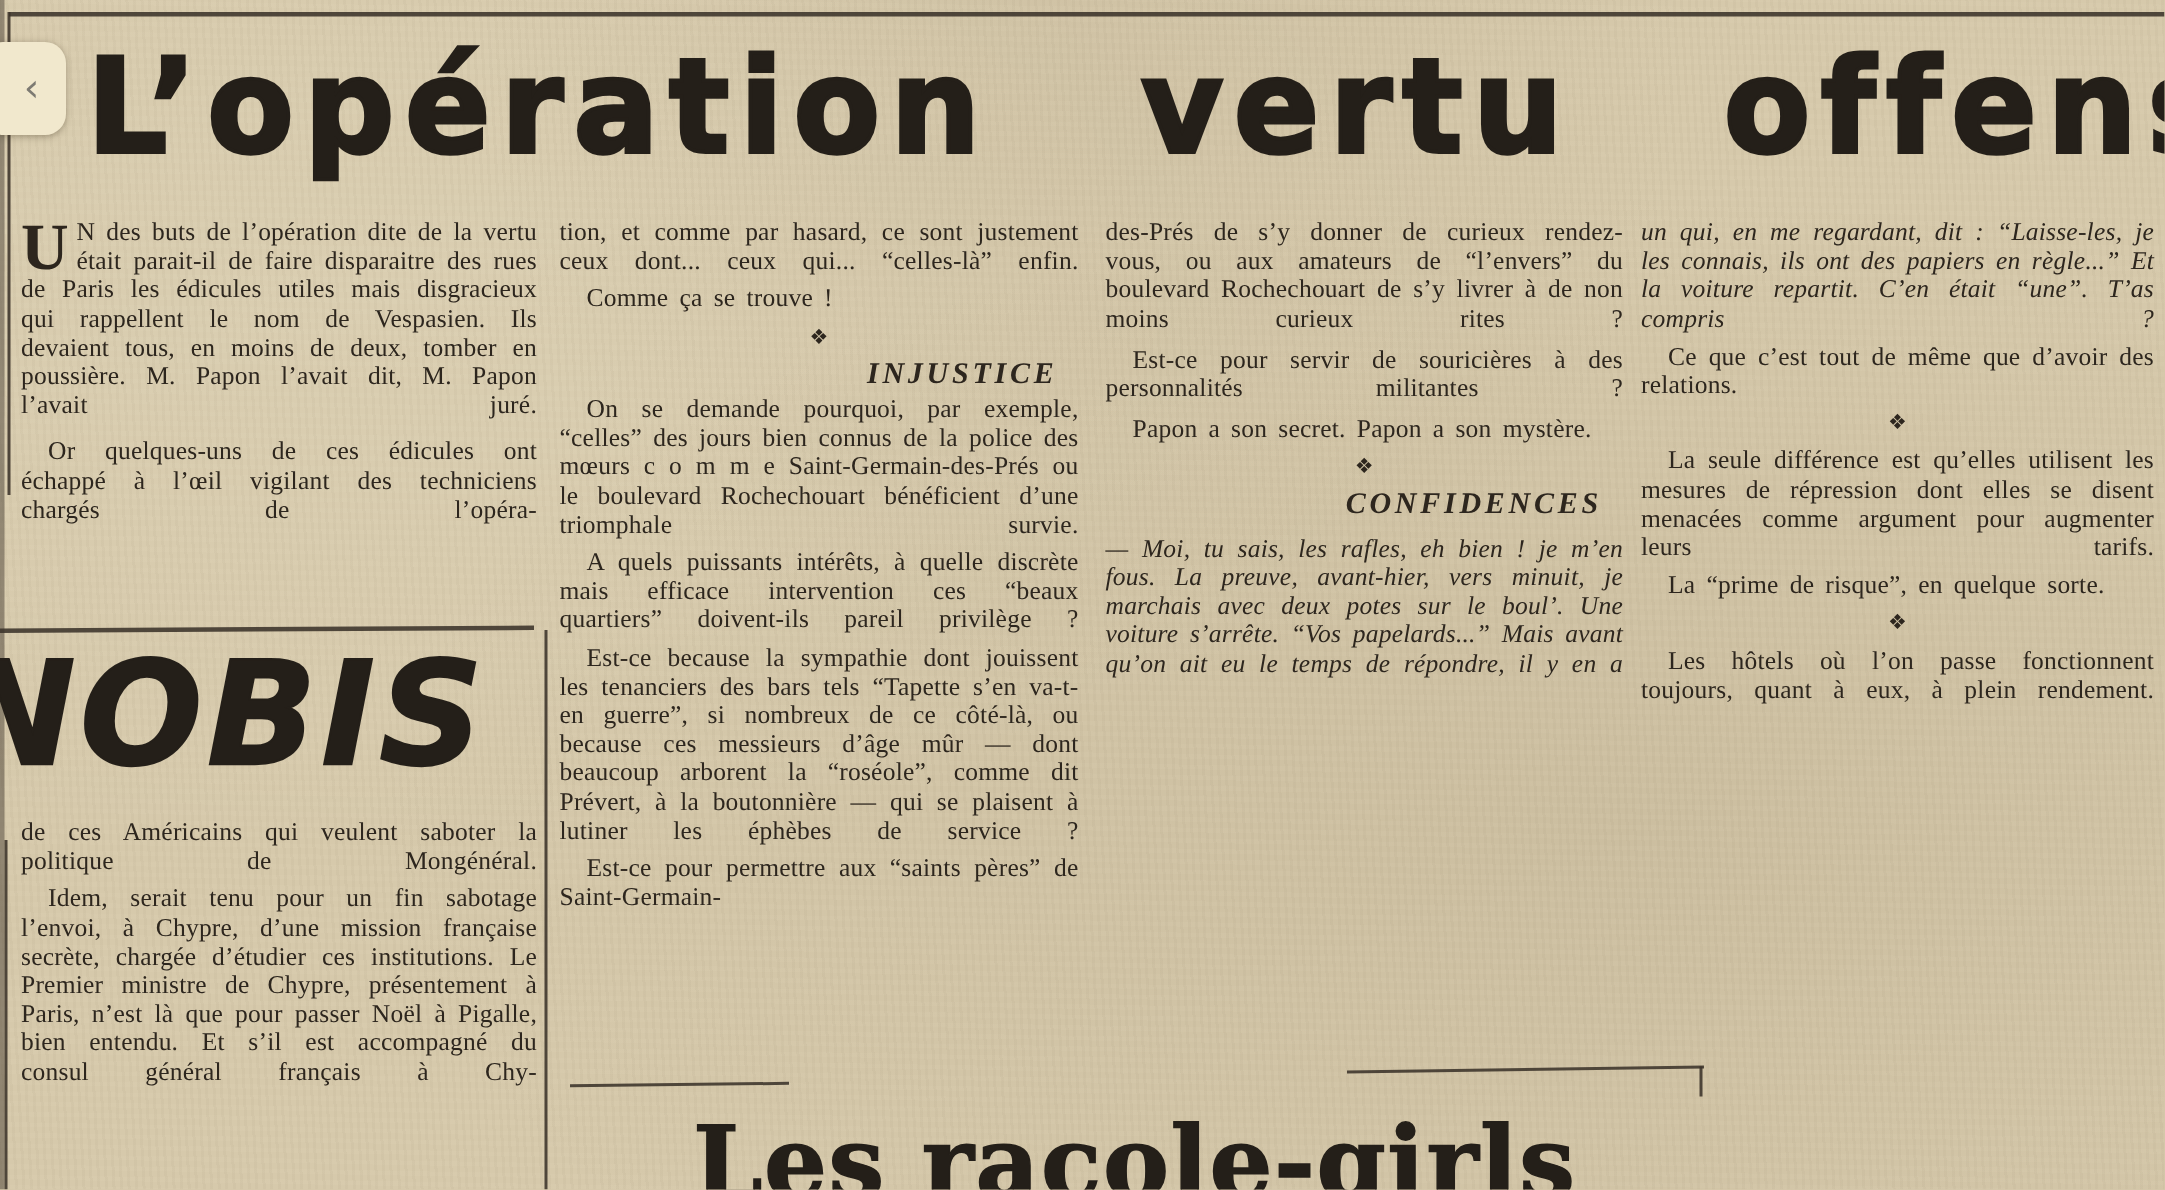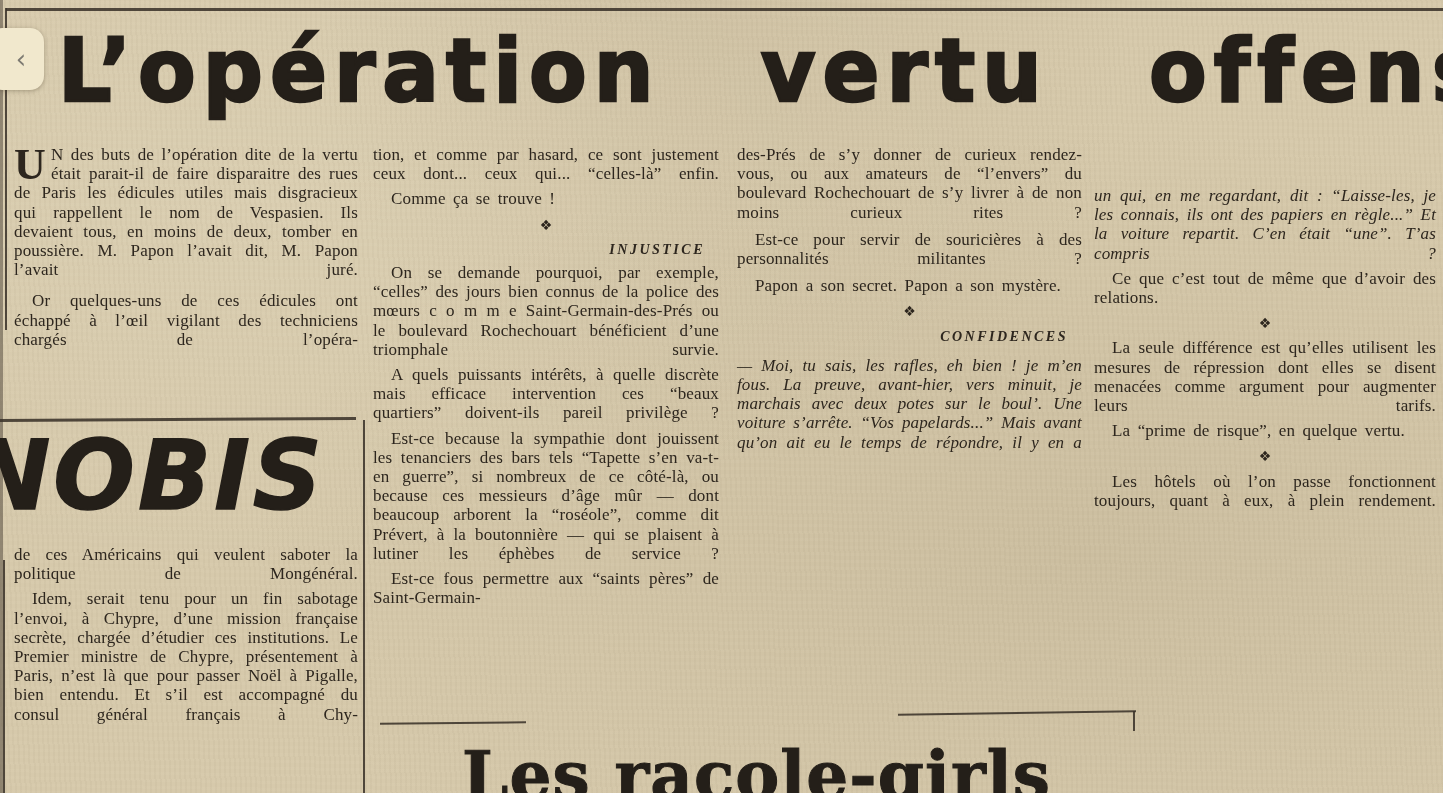--- a/index.html
+++ b/index.html
@@ -27,23 +27,23 @@
     text-align:center;white-space:nowrap;transform:scaleY(1.04);
     text-shadow:0 0 1px rgba(36,31,25,.6);
   }
 
   
   .col{position:absolute;top:145px;font-size:17px;line-height:19.2px;
        text-align:justify;word-spacing:3px;letter-spacing:.15px;}
   .col p{margin:0 0 6px 0;}
   .col p.ind{text-indent:18px;}
   .col p.cont{text-align-last:justify;}
-  .col p.ital{font-style:italic;margin-top:41px;}
+  .col p.ital{font-style:italic;}
   .sec-head{font-style:italic;font-weight:bold;letter-spacing:2.5px;
-            text-align:right;padding-right:14px;font-size:14px;margin:4px 0 4px 0;}
+            text-align:right;padding-right:14px;font-size:20px;margin:4px 0 4px 0;}
   .divider{text-align:center;font-family:"DejaVu Sans", sans-serif;
            font-size:14px;margin:7px 0 5px 0;letter-spacing:0;}
 
   .dropcap{float:left;font-size:44px;line-height:36px;padding:2px 5px 0 0;font-weight:bold;}
 
   .nobis{
     position:absolute;left:-30px;top:420px;
     font-family:"DejaVu Sans", sans-serif;font-weight:bold;font-style:italic;
     font-size:96px;letter-spacing:3px;color:#241f19;
     -webkit-text-stroke:1.5px #241f19;white-space:nowrap;
@@ -99,35 +99,35 @@
 <div class="nobis">NOBIS</div>
 
 <div class="col" style="left:373px;width:346px;">
   <p class="cont">tion, et comme par hasard, ce sont justement ceux dont... ceux qui... “celles-là” enfin.</p>
   <p class="ind">Comme ça se trouve !</p>
   <div class="divider">❖</div>
   <div class="sec-head">INJUSTICE</div>
   <p class="ind cont">On se demande pourquoi, par exemple, “celles” des jours bien connus de la police des mœurs c o m m e Saint-Germain-des-Prés ou le boulevard Rochechouart bénéficient d’une triomphale survie.</p>
   <p class="ind cont">A quels puissants intérêts, à quelle discrète mais efficace intervention ces “beaux quartiers” doivent-ils pareil privilège ?</p>
   <p class="ind cont">Est-ce because la sympathie dont jouissent les tenanciers des bars tels “Tapette s’en va-t-en guerre”, si nombreux de ce côté-là, ou because ces messieurs d’âge mûr — dont beaucoup arborent la “roséole”, comme dit Prévert, à la boutonnière — qui se plaisent à lutiner les éphèbes de service ?</p>
-  <p class="ind cont">Est-ce fous permettre aux “saints pères” de Saint-Germain-</p>
+  <p class="ind cont">Est-ce pour permettre aux “saints pères” de Saint-Germain-</p>
 </div>
 
 <div class="col" style="left:737px;width:345px;">
   <p class="cont">des-Prés de s’y donner de curieux rendez-vous, ou aux amateurs de “l’envers” du boulevard Rochechouart de s’y livrer à de non moins curieux rites ?</p>
   <p class="ind cont" style="margin-top:8px;">Est-ce pour servir de souricières à des personnalités militantes ?</p>
   <p class="ind" style="margin-top:8px;">Papon a son secret. Papon a son mystère.</p>
   <div class="divider">❖</div>
   <div class="sec-head">CONFIDENCES</div>
   <p class="ital cont" style="margin-top:10px;">— Moi, tu sais, les rafles, eh bien ! je m’en fous. La preuve, avant-hier, vers minuit, je marchais avec deux potes sur le boul’. Une voiture s’arrête. “Vos papelards...” Mais avant qu’on ait eu le temps de répondre, il y en a</p>
 </div>
 
 <div class="col" style="left:1094px;width:342px;">
   <p class="ital cont">un qui, en me regardant, dit : “Laisse-les, je les connais, ils ont des papiers en règle...” Et la voiture repartit. C’en était “une”. T’as compris ?</p>
   <p class="ind cont">Ce que c’est tout de même que d’avoir des relations.</p>
   <div class="divider">❖</div>
   <p class="ind cont">La seule différence est qu’elles utilisent les mesures de répression dont elles se disent menacées comme argument pour augmenter leurs tarifs.</p>
-  <p class="ind">La “prime de risque”, en quelque vertu.</p>
+  <p class="ind">La “prime de risque”, en quelque sorte.</p>
   <div class="divider">❖</div>
   <p class="ind cont">Les hôtels où l’on passe fonctionnent toujours, quant à eux, à plein rendement.</p>
 </div>
 
 <div class="racole">Les racole-girls</div>
 
 </body></html>

